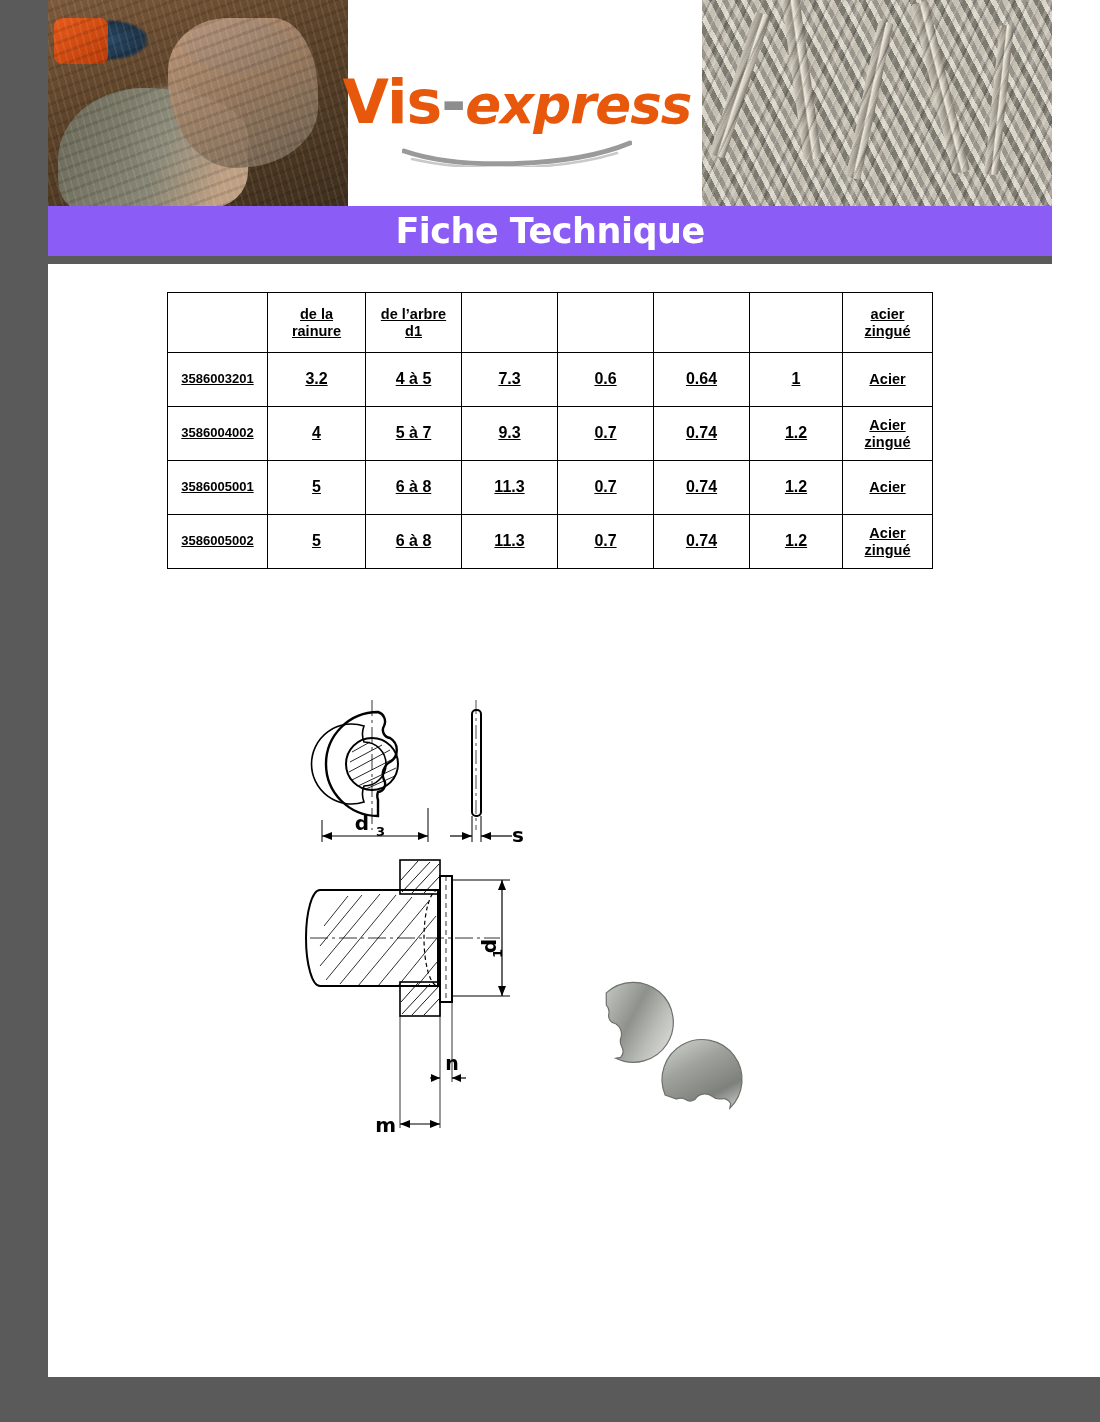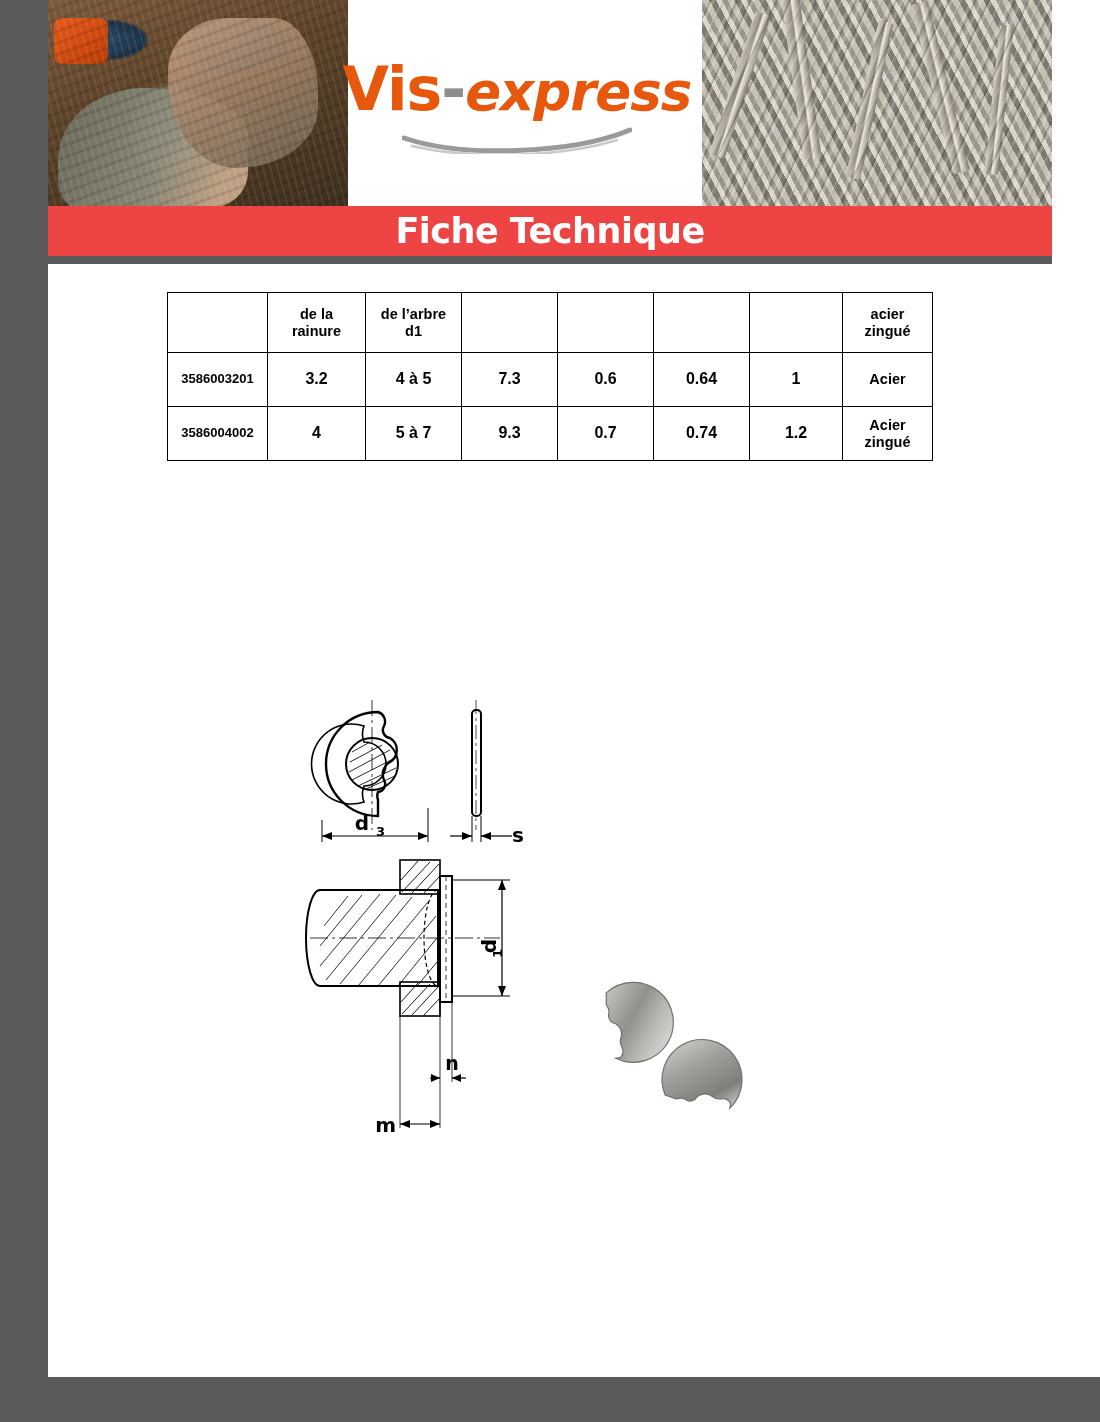--- a/index.html
+++ b/index.html
@@ -116,21 +116,21 @@
   }
   .photo-right-inner .screw {
     position: absolute;
     background: linear-gradient(90deg, #cfcabd, #8e887c 45%, #efe9dc 55%, #7c766b);
     border-radius: 3px;
   }
 
   .logo-block {
     position: absolute;
     left: 300px;
-    top: 4px;
+    top: 17px;
     width: 338px;
     height: 208px;
     text-align: center;
   }
   .logo-text {
     position: absolute;
     left: 50%;
     top: 50px;
     transform: translateX(-50%);
     white-space: nowrap;
@@ -165,21 +165,21 @@
     height: 30px;
   }
 
   
   .banner {
     position: absolute;
     left: 48px;
     top: 206px;
     width: 1004px;
     height: 50px;
-    background: #ef4444;
+    background: #8b5cf6;
   }
   .banner-title {
     position: absolute;
     left: 0;
     top: 0;
     width: 100%;
     height: 50px;
     line-height: 50px;
     text-align: center;
     color: #ffffff;
@@ -196,20 +196,21 @@
     height: 8px;
     background: #5a5a5a;
   }
 
   
   .table-wrap {
     position: absolute;
     left: 167px;
     top: 292px;
     width: 765px;
+    text-decoration: underline;
   }
   table.spec {
     border-collapse: collapse;
     width: 765px;
     table-layout: fixed;
   }
   table.spec td, table.spec th {
     border: 1px solid #000000;
     text-align: center;
     vertical-align: middle;
@@ -369,20 +370,46 @@
         <td class="mat">
           <span>Acier</span>
           <span></span>
         </td>
       </tr>
       <tr>
         <td class="ref">3586004002</td>
         <td class="val">4</td>
         <td class="val">5 à 7</td>
         <td class="val">9.3</td>
+        <td class="val">0.7</td>
+        <td class="val">0.74</td>
+        <td class="val">1.2</td>
+        <td class="mat">
+          <span>Acier</span><br>
+          <span>zingué</span>
+        </td>
+      </tr>
+      <tr>
+        <td class="ref">3586005001</td>
+        <td class="val">5</td>
+        <td class="val">6 à 8</td>
+        <td class="val">11.3</td>
+        <td class="val">0.7</td>
+        <td class="val">0.74</td>
+        <td class="val">1.2</td>
+        <td class="mat">
+          <span>Acier</span>
+          <span></span>
+        </td>
+      </tr>
+      <tr>
+        <td class="ref">3586005002</td>
+        <td class="val">5</td>
+        <td class="val">6 à 8</td>
+        <td class="val">11.3</td>
         <td class="val">0.7</td>
         <td class="val">0.74</td>
         <td class="val">1.2</td>
         <td class="mat">
           <span>Acier</span><br>
           <span>zingué</span>
         </td>
       </tr>
     </tbody>
   </table>

